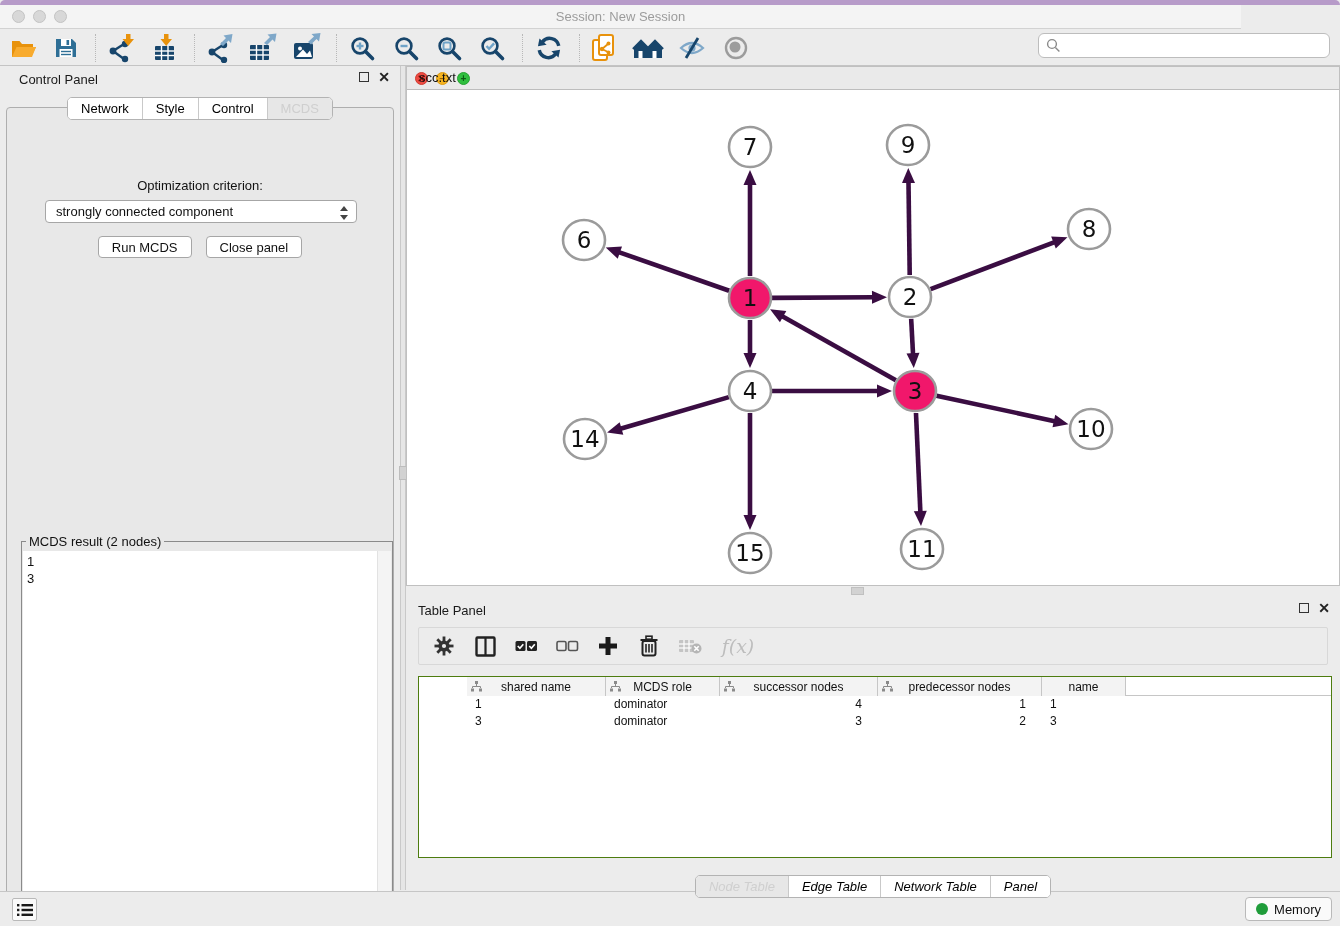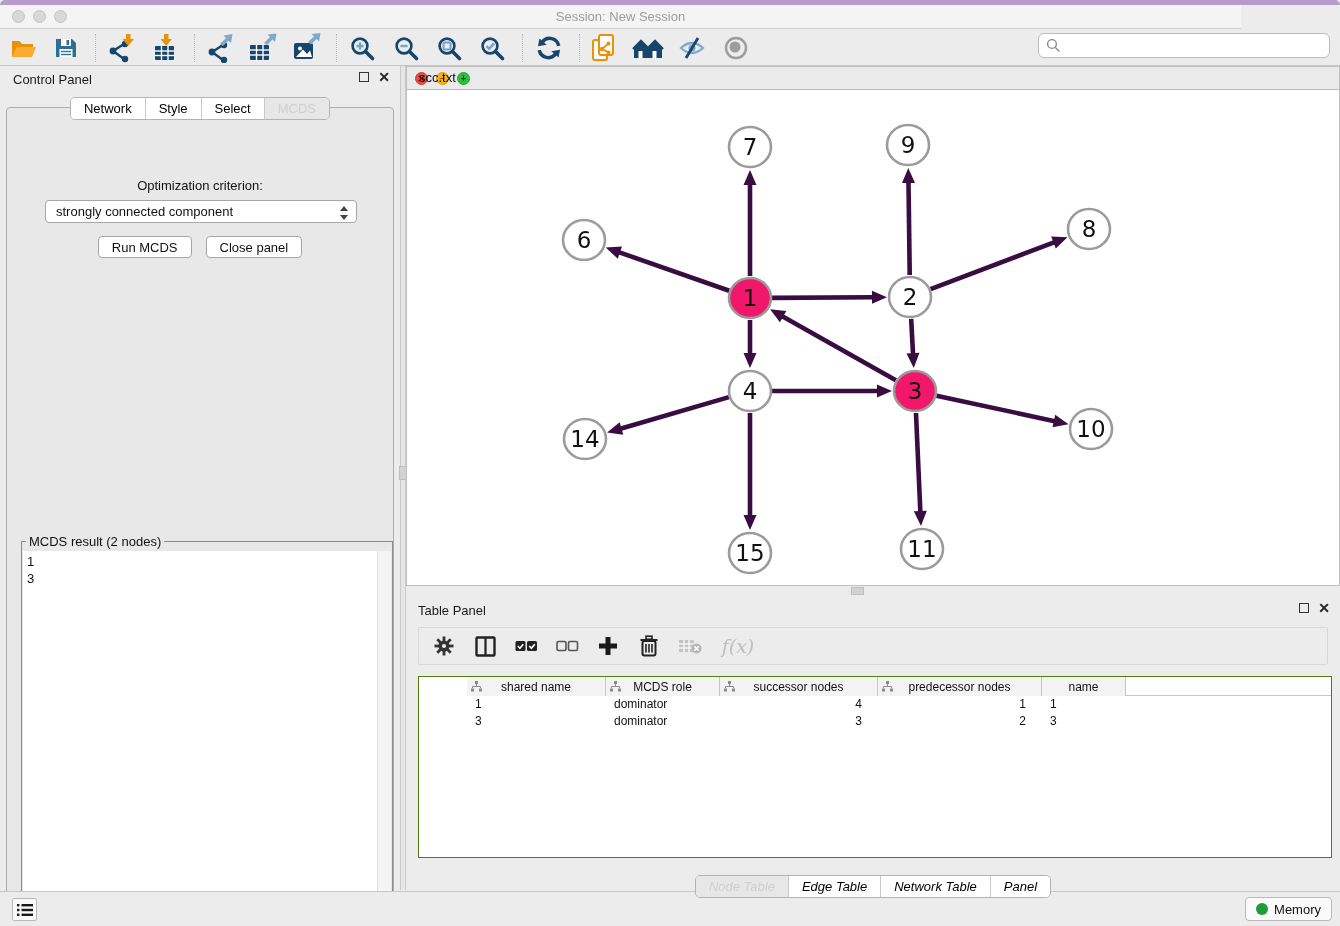--- a/index.html
+++ b/index.html
@@ -17,21 +17,21 @@
   
   .toolbar { position:absolute; left:0; top:29px; width:1340px; height:37px; background:#ececec; border-bottom:1px solid #c4c4c4; }
   .tbtn { position:absolute; top:3px; width:32px; height:32px; display:flex; align-items:center; justify-content:center; }
   .tsep { position:absolute; top:5px; width:0; height:28px; border-left:1px dotted #b8b8b8; }
   .searchbox { position:absolute; left:1038px; top:4px; width:292px; height:25px; background:#fff; border:1px solid #bdbdbd; border-radius:6px; display:flex; align-items:center; padding-left:7px; }
   .searchbox input { border:none; outline:none; flex:1; font-size:12px; background:transparent; }
 
   
   .cpanel { position:absolute; left:0; top:66px; width:400px; height:824px; background:#ececec; }
   .panel-head { position:relative; height:28px; }
-  .panel-head .ph-title { position:absolute; left:13px; top:6px; font-size:13px; color:#1a1a1a; }
+  .panel-head .ph-title { position:absolute; left:19px; top:6px; font-size:13px; color:#1a1a1a; }
   .wbtns { position:absolute; right:10px; top:6px; display:flex; gap:9px; align-items:center; }
   .float-ico { width:10px; height:10px; border:1.6px solid #333; display:inline-block; }
   .close-ico { font-size:14px; font-weight:bold; color:#222; line-height:10px; }
   .tabrow { position:absolute; left:0; width:100%; display:flex; justify-content:center; z-index:3; }
   .tabgroup { display:flex; border:1px solid #b3b3b3; border-radius:5px; overflow:hidden; background:#fff; }
   .tab { padding:3px 13px; font-size:13px; color:#000; background:#fff; border-right:1px solid #c9c9c9; cursor:default; }
   .tab:last-child { border-right:none; }
   .tab.ghost { background:#e7e7e7; color:#cfcfcf; }
   .cpanel .tabrow { top:31px; }
   .cpanel-body { position:absolute; left:6px; top:41px; width:388px; height:837px; border:1px solid #aeaeae; border-radius:4px; background:#e8e8e8; height:836px; }
@@ -253,21 +253,21 @@
       <span class="ph-title">Control Panel</span>
       <span class="wbtns">
         <span class="float-ico"></span>
         <span class="close-ico">✕</span>
       </span>
     </div>
     <div class="tabrow">
         <div class="tabgroup" id="cp-tabs">
           <div class="tab">Network</div>
           <div class="tab">Style</div>
-          <div class="tab">Select</div>
+          <div class="tab">Control</div>
           <div class="tab ghost">MCDS</div>
         </div>
       </div>
     <div class="cpanel-body">
       <div class="opt-label">Optimization criterion:</div>
       <div class="dropdown">
         <span>strongly connected component</span>
         <span class="dd-chevrons">
           <svg width="10" height="16" viewBox="0 0 10 16">
             <polygon points="5,1 9,6 1,6" fill="#444"></polygon>

